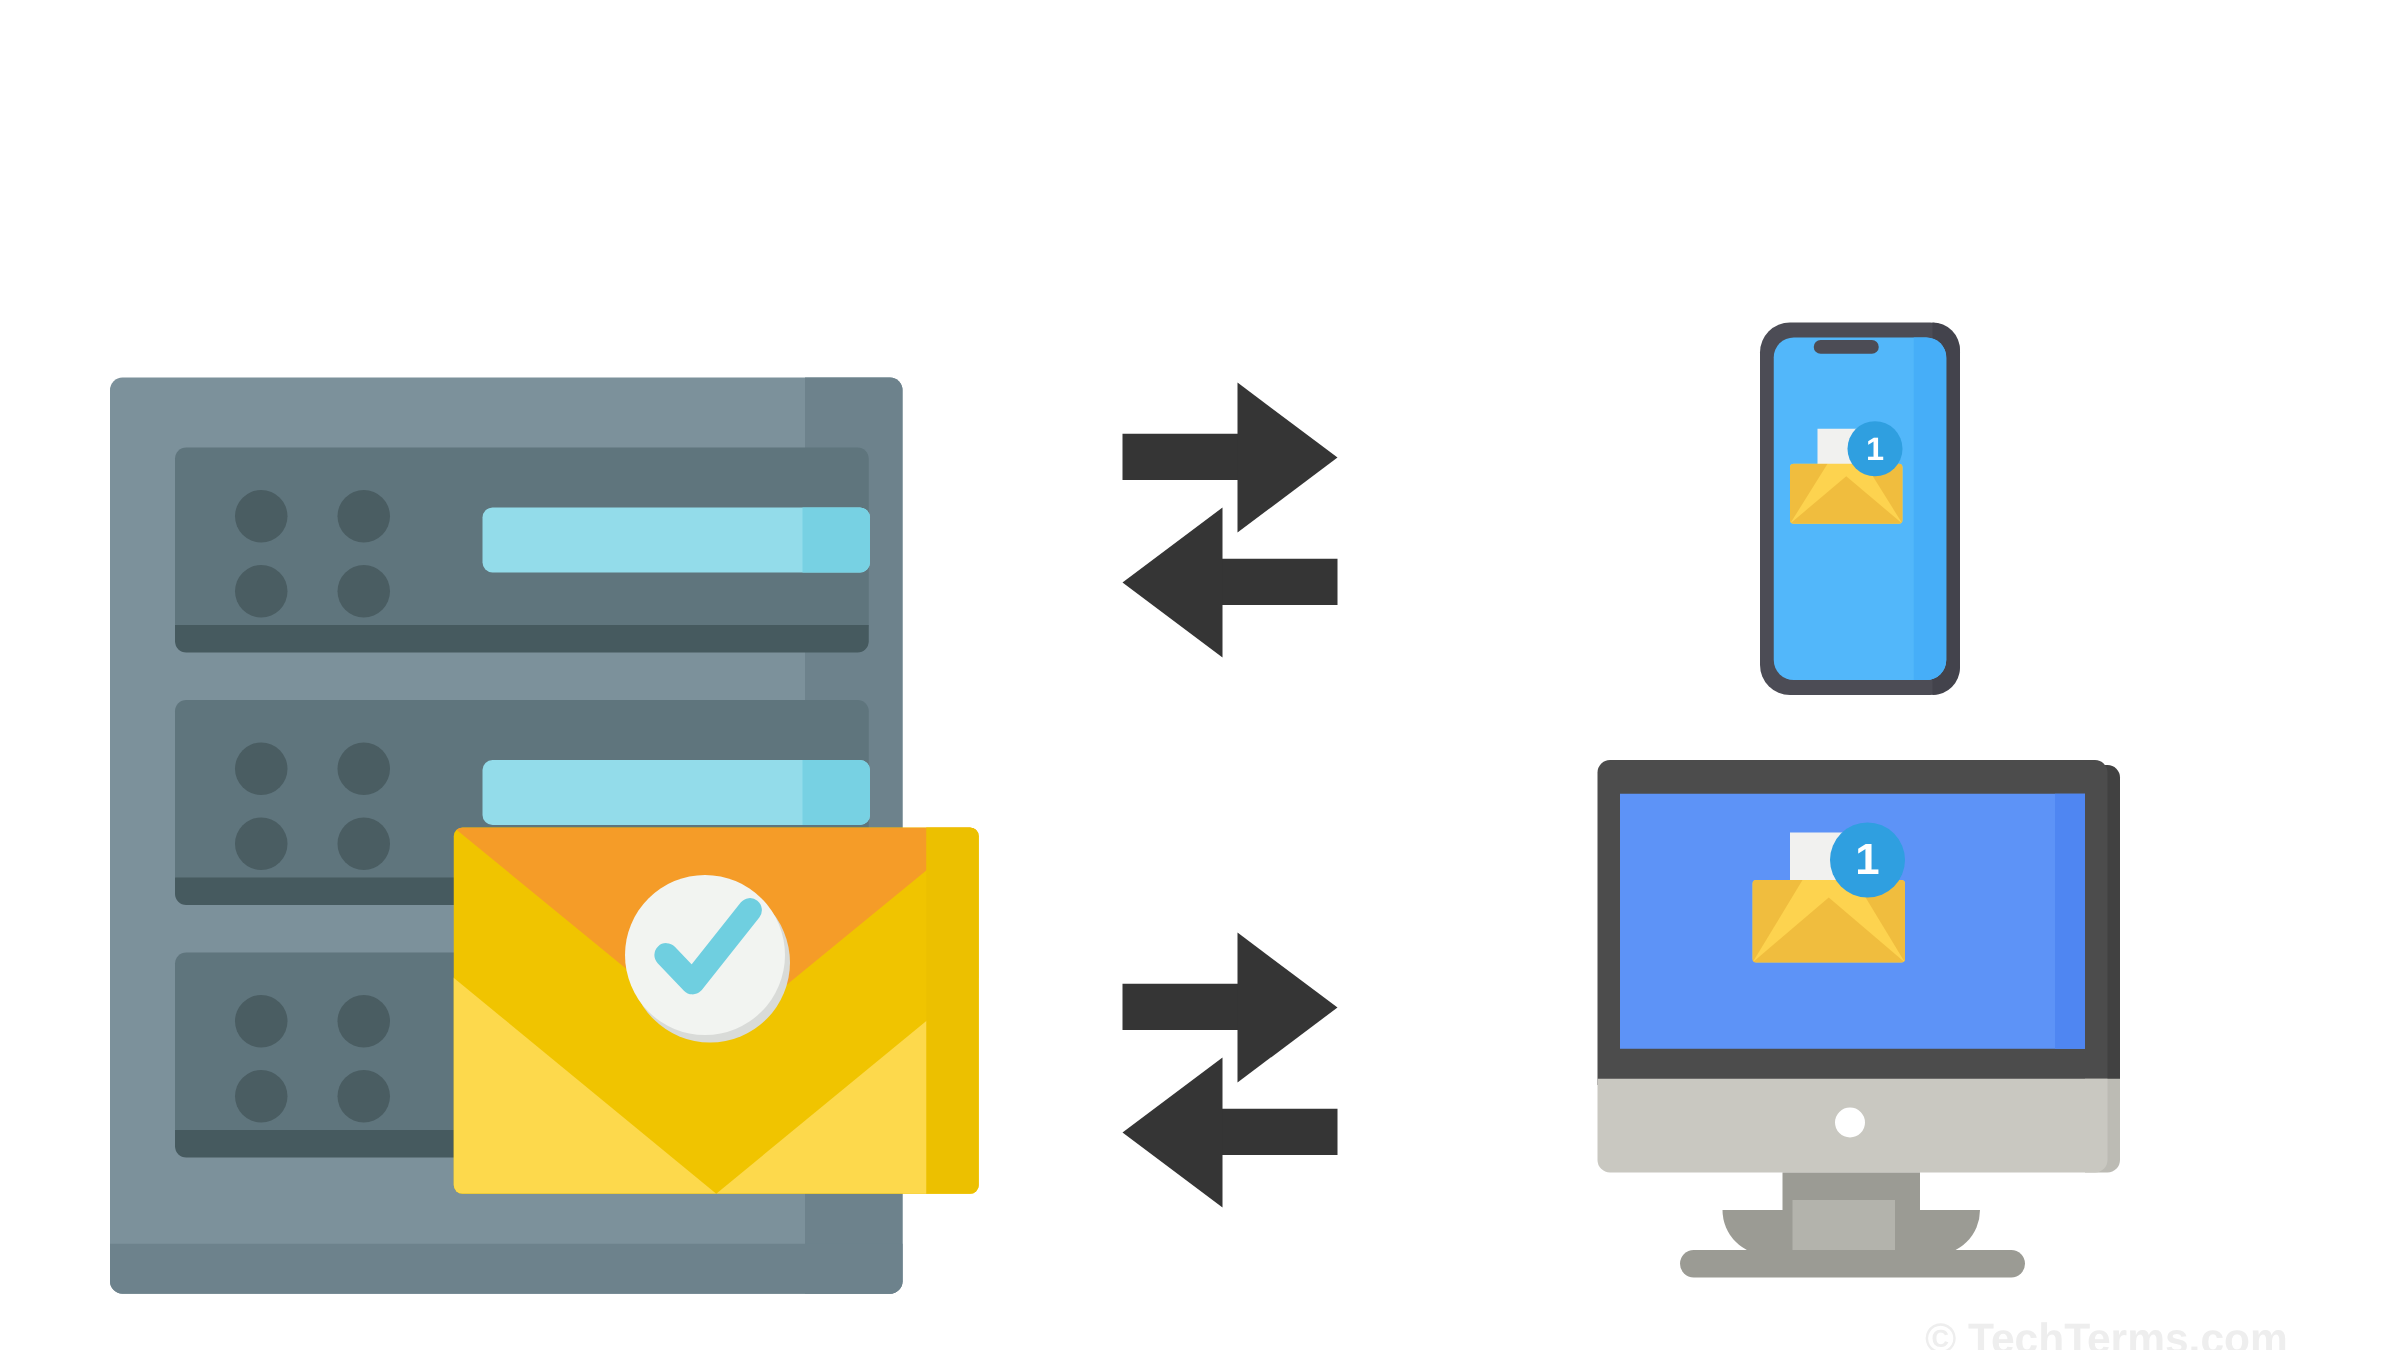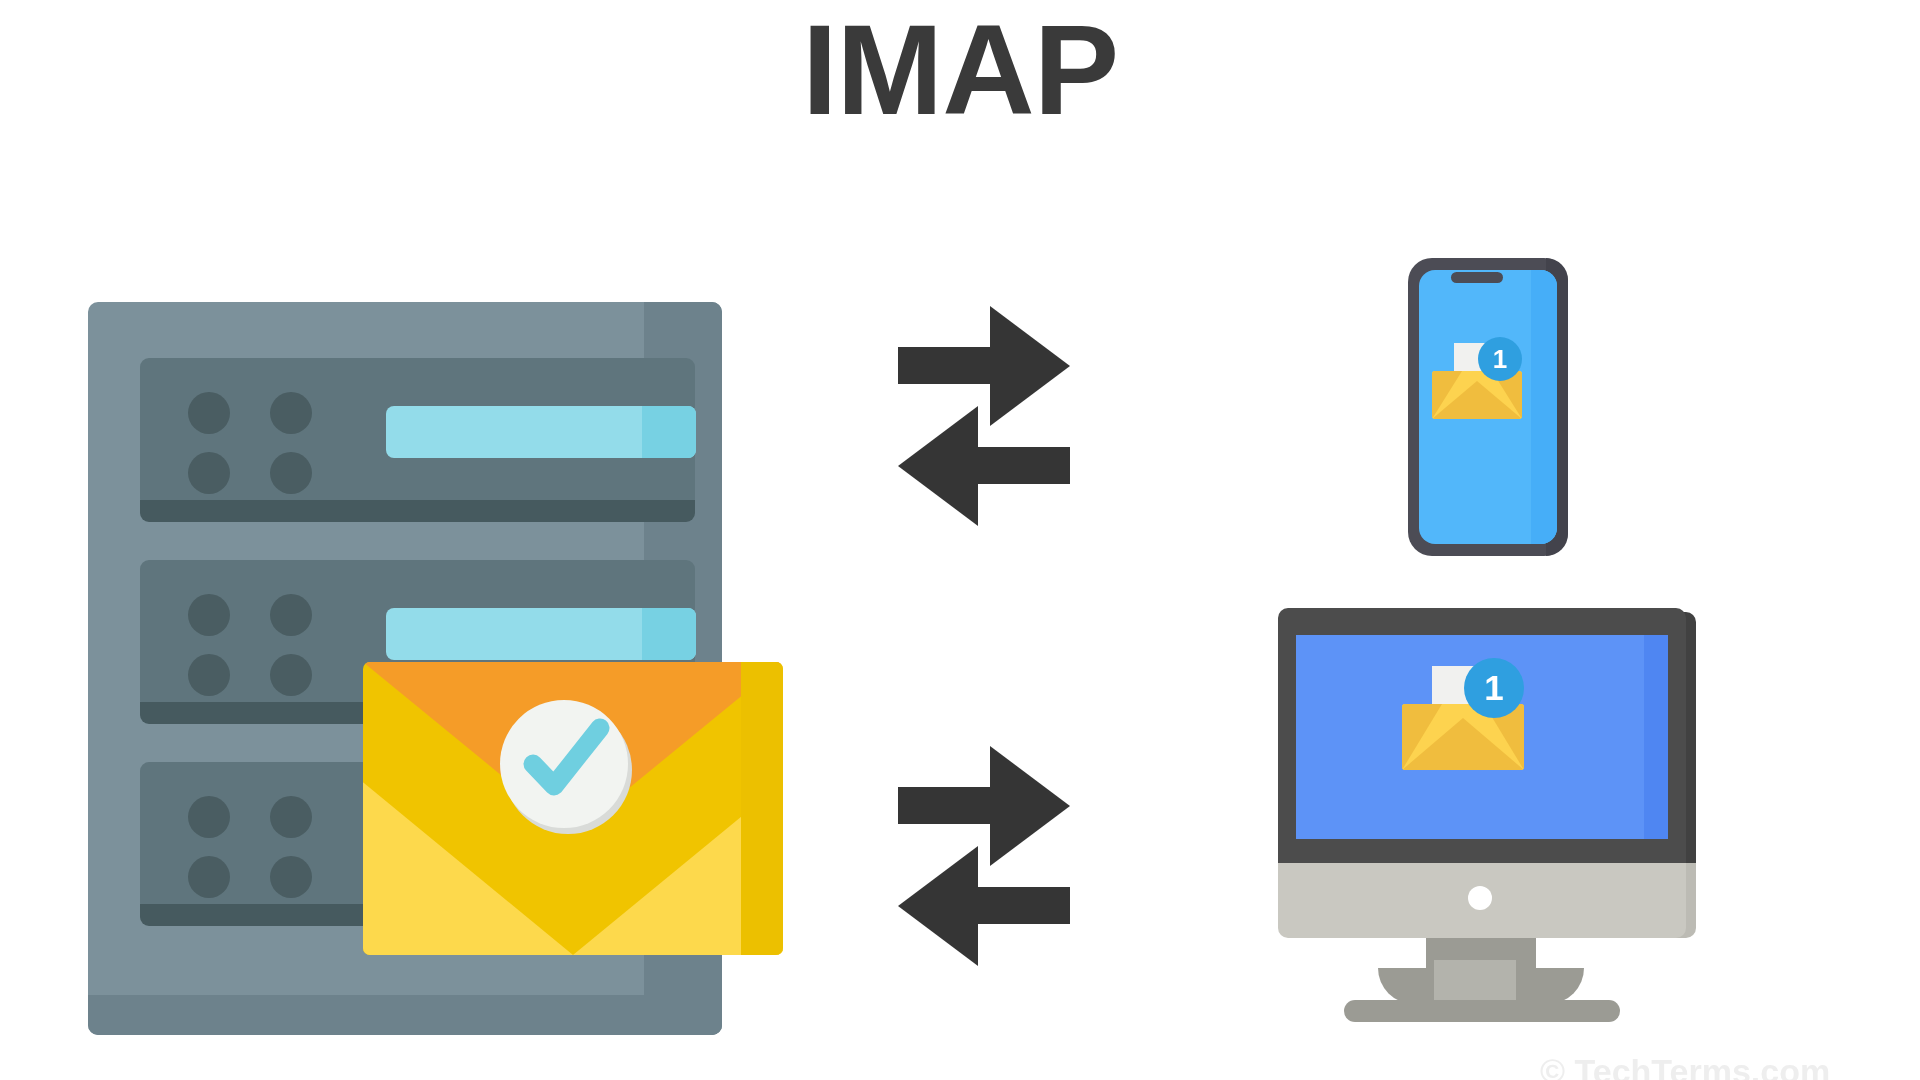--- a/index.html
+++ b/index.html
@@ -136,21 +136,20 @@
   
   #watermark { position:absolute; left:1540px; top:1052px;
                font-size:34px; font-weight:bold; color:#eeeeee;
                font-family:"Liberation Sans", sans-serif; white-space:nowrap; }
 </style>
 </head>
 <body>
 
 <div id="stage">
 
-  <div id="title">IMAP</div>
 
   <div id="server">
     <div class="srv-body"></div>
     <div class="srv-side"></div>
     <div class="srv-foot"></div>
 
     <div class="srv-unit u1">
       <div class="shadow"></div>
       <div class="srv-dot d1"></div>
       <div class="srv-dot d2"></div>

